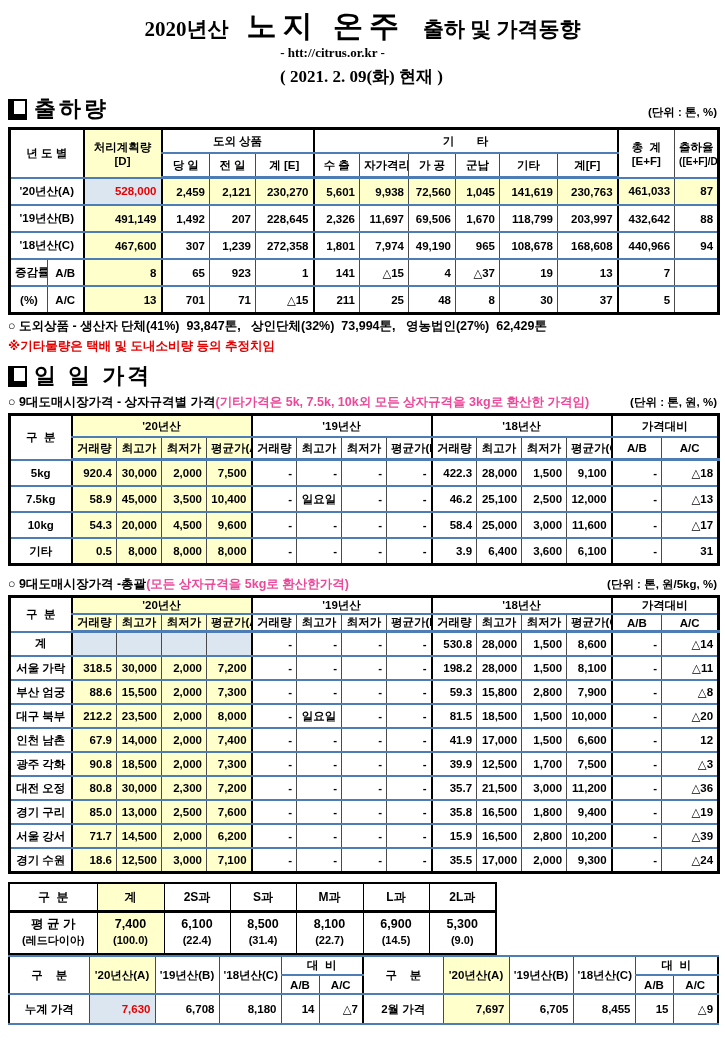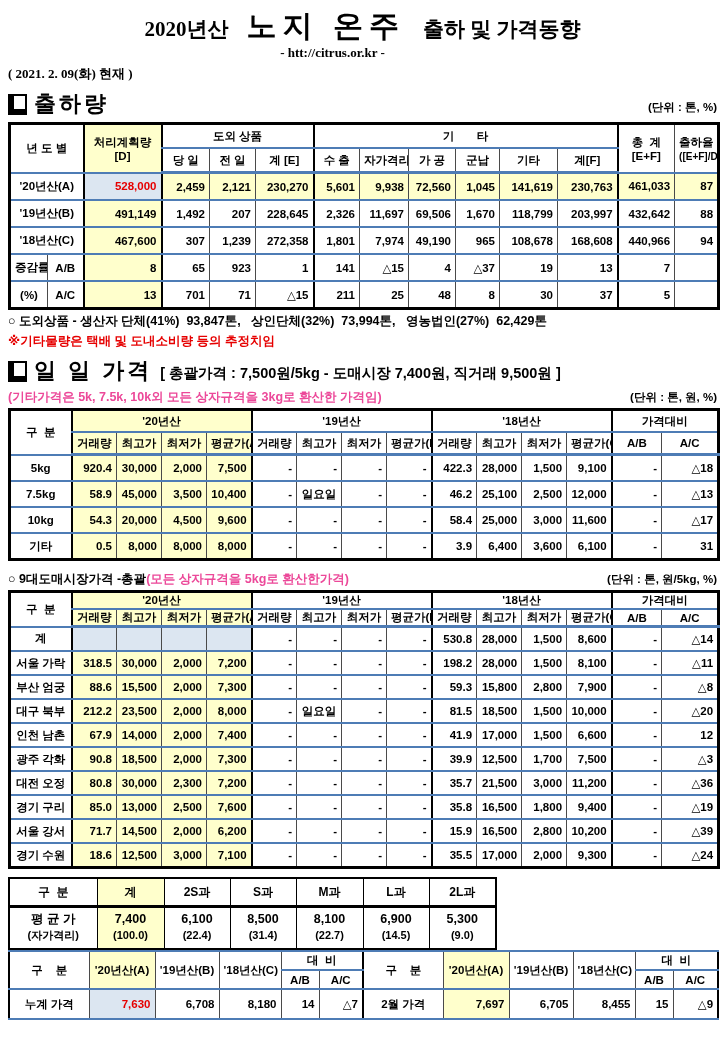--- a/index.html
+++ b/index.html
@@ -5,21 +5,21 @@
   html,body{margin:0;padding:0;background:#fff;}
   body{font-family:"Liberation Sans","DejaVu Sans",sans-serif;color:#000;width:725px;}
   .page{width:709px;padding:4px 8px 6px 8px;}
 
   
   .doc-header{text-align:center;margin-top:2px;}
   .title-line{display:flex;justify-content:center;align-items:baseline;gap:18px;}
   .title-year,.title-sub{font-family:"Liberation Serif","DejaVu Serif",serif;font-weight:bold;font-size:21px;}
   .title-main{font-size:30px;font-weight:bold;letter-spacing:6px;}
   .title-url{font-family:"Liberation Serif","DejaVu Serif",serif;font-weight:bold;font-size:13px;margin-top:-2px;margin-left:-60px;}
-  .as-of{text-align:left;font-family:"Liberation Serif","DejaVu Serif",serif;font-weight:bold;font-size:13px;margin:4px 2px 2px 0;}
+  .as-of{text-align:center;font-family:"Liberation Serif","DejaVu Serif",serif;font-weight:bold;font-size:17px;margin:4px 2px 2px 0;}
 
   
   .sec{display:flex;align-items:baseline;margin:6px 0 3px 0;}
   .bullet{display:inline-block;width:11px;height:13px;border:2px solid #000;border-left-width:6px;border-bottom-width:6px;margin-right:7px;align-self:center;}
   .sec-title{font-size:22px;font-weight:bold;letter-spacing:3px;}
   .sec-extra{font-size:14.5px;font-weight:bold;margin-left:8px;letter-spacing:0;}
   .unit{margin-left:auto;font-size:11.5px;font-weight:bold;}
   .subrow{display:flex;align-items:baseline;margin:3px 0 2px 0;font-size:12.5px;font-weight:bold;}
   .blue{color:#ec4899;}
   .red{color:#e60000;}
@@ -199,24 +199,24 @@
       </tr>
     </tbody>
   </table>
 
   <div class="note">○ 도외상품 - 생산자 단체(41%)&nbsp; 93,847톤,&nbsp;&nbsp; 상인단체(32%)&nbsp; 73,994톤,&nbsp;&nbsp; 영농법인(27%)&nbsp; 62,429톤</div>
   <div class="note red">※기타물량은 택배 및 도내소비량 등의 추정치임</div>
 
   <div class="sec">
     <span class="bullet"></span>
     <span class="sec-title">일 일 가격</span>
-    <span class="sec-extra">[ 총괄가격 : 7,500원/5kg - 도매시장 7,400원, 직거래 9,500원 ]</span>
   </div>
 
   <div class="subrow">
+    <span>○ 9대도매시장가격 - 상자규격별 가격</span>
     <span class="blue">(기타가격은 5k, 7.5k, 10k외 모든 상자규격을 3kg로 환산한 가격임)</span>
     <span class="unit">(단위 : 톤, 원, %)</span>
   </div>
 
   <table class="t t2">
     <colgroup>
       <col style="width:62px">
       <col style="width:45px">
         <col style="width:45px">
         <col style="width:45px">
@@ -568,21 +568,21 @@
         <th class="y">계</th>
         <th>2S과</th>
         <th>S과</th>
         <th>M과</th>
         <th>L과</th>
         <th>2L과</th>
       </tr>
     </thead>
     <tbody>
       <tr>
-        <td><span>평 균 가</span><br><span class="small">(자가격리)</span></td>
+        <td><span>평 균 가</span><br><span class="small">(레드다이아)</span></td>
         <td class="y"><span>7,400</span><br><span class="small">(100.0)</span></td>
         <td><span>6,100</span><br><span class="small">(22.4)</span></td>
         <td><span>8,500</span><br><span class="small">(31.4)</span></td>
         <td><span>8,100</span><br><span class="small">(22.7)</span></td>
         <td><span>6,900</span><br><span class="small">(14.5)</span></td>
         <td><span>5,300</span><br><span class="small">(9.0)</span></td>
       </tr>
     </tbody>
   </table>
 

